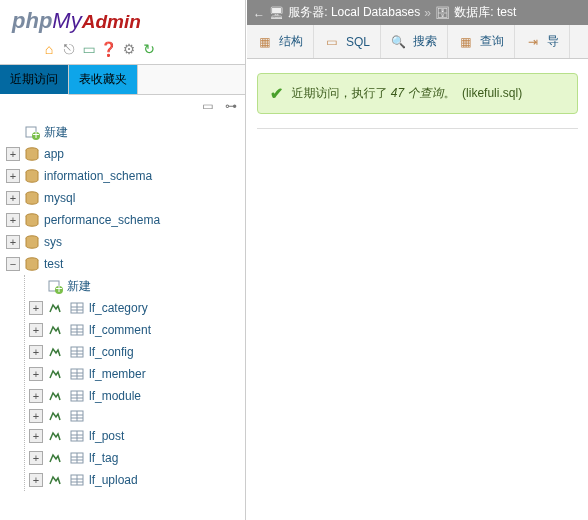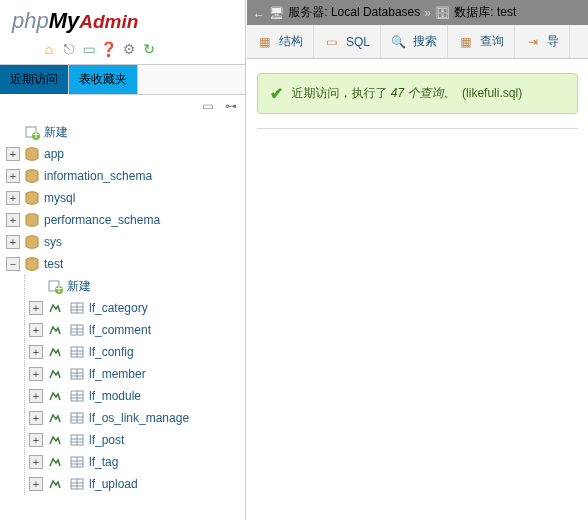--- a/index.html
+++ b/index.html
@@ -1,40 +1,40 @@
 <!DOCTYPE html>
 <html><head>
 <meta charset="utf-8">
 <style>
 *{box-sizing:border-box;margin:0;padding:0;font-family:Tahoma,Arial,sans-serif;font-size:12px}
 body{background:#fff;width:588px;height:520px;overflow:hidden;position:relative}
 #sidebar{position:absolute;left:0;top:0;width:246px;height:520px;background:#fff;border-right:1px solid #ccc}
 #logo{padding:8px 0 4px 12px}
-#logo .php{color:#7a8aa0;font-size:22px;font-weight:normal;font-style:italic}
-#logo .my{color:#000000;font-size:22px;font-weight:bold;font-style:italic}
+#logo .php{color:#7a8aa0;font-size:22px;font-weight:bold;font-style:italic}
+#logo .my{color:#4c1d95;font-size:22px;font-weight:normal;font-style:italic}
 #logo .admin{color:#b91c1c;font-size:19px;font-weight:bold;font-style:italic}
 #quick{padding:2px 0 6px 40px}
 #quick span{display:inline-block;width:18px;height:18px;margin-right:2px;text-align:center;line-height:18px;font-size:14px;cursor:pointer}
 #tabs{border-top:1px solid #ccc;border-bottom:1px solid #ccc;background:#f9f9f9}
 #tabs span{display:inline-block;padding:6px 10px;border-right:1px solid #ccc;cursor:pointer;background:#0ea5e9}
 #tabs span.active{background:#0369a1;border-bottom:1px solid #fff;margin-bottom:-1px}
 #tree-tools{text-align:right;padding:4px 8px}
 #tree-tools span{display:inline-block;width:16px;height:14px;margin-left:4px;cursor:pointer;color:#777}
 #tree{padding:4px 0 0 6px;line-height:20px}
 .node{display:flex;align-items:center;padding:1px 0;cursor:pointer}
 .node .tog{width:14px;height:14px;border:1px solid #aaa;background:#eee;text-align:center;line-height:12px;font-size:11px;color:#555;margin-right:2px;flex-shrink:0}
 .node .tog.blank{border:none;background:none}
 .node .ic{width:16px;height:16px;margin:0 4px 0 2px;flex-shrink:0;display:flex;align-items:center;justify-content:center}
 .node .lbl{color:#235a81}
 .child{margin-left:18px;border-left:1px dotted #bbb;padding-left:4px}
 svg{display:block}
 #main{position:absolute;left:247px;top:0;right:0;height:520px;background:#fff}
 #crumb{background:#888;color:#eee;padding:4px 6px;display:flex;align-items:center;gap:4px;font-size:12px}
 #crumb .sep{color:#ccc}
-#crumb a{color:#000000;cursor:pointer}
+#crumb a{color:#ffffff;cursor:pointer}
 #toolbar{background:#f3f3f3;border-bottom:1px solid #ccc;padding:0;display:flex}
 #toolbar .tb{display:flex;align-items:center;gap:6px;padding:8px 10px;border-right:1px solid #ddd;cursor:pointer;color:#235a81}
 #toolbar .tb .ti{width:16px;height:16px;display:flex;align-items:center;justify-content:center}
 #msg{margin:14px 10px;background:#e6f7cf;border:1px solid #b7e08a;border-radius:4px;padding:10px 12px;color:#3a5a1a;display:flex;align-items:center;gap:8px}
 #msg .chk{color:#4aa02c;font-size:16px;font-weight:bold}
 #msg em{}
 #sep{margin:10px;border-top:1px solid #ddd}
 </style>
 </head>
 <body>
@@ -228,21 +228,20 @@
             </svg>
           </span>
           <span class="ic">
             <svg width="16" height="16">
               <rect x="2" y="3" width="12" height="10" fill="#fff" stroke="#89a"></rect>
               <line x1="2" y1="7" x2="14" y2="7" stroke="#89a"></line>
               <line x1="2" y1="10" x2="14" y2="10" stroke="#89a"></line>
               <line x1="8" y1="3" x2="8" y2="13" stroke="#89a"></line>
             </svg>
           </span>
-          <span class="lbl">lf_os_link_manage</span>
         </div>
         <div class="node">
           <span class="tog">+</span>
           <span class="ic">
             <svg width="16" height="16">
               <path d="M3 12l3-7 3 4 2-3 2 6" fill="none" stroke="#3a7a3a" stroke-width="1.5"></path>
             </svg>
           </span>
           <span class="ic">
             <svg width="16" height="16">

